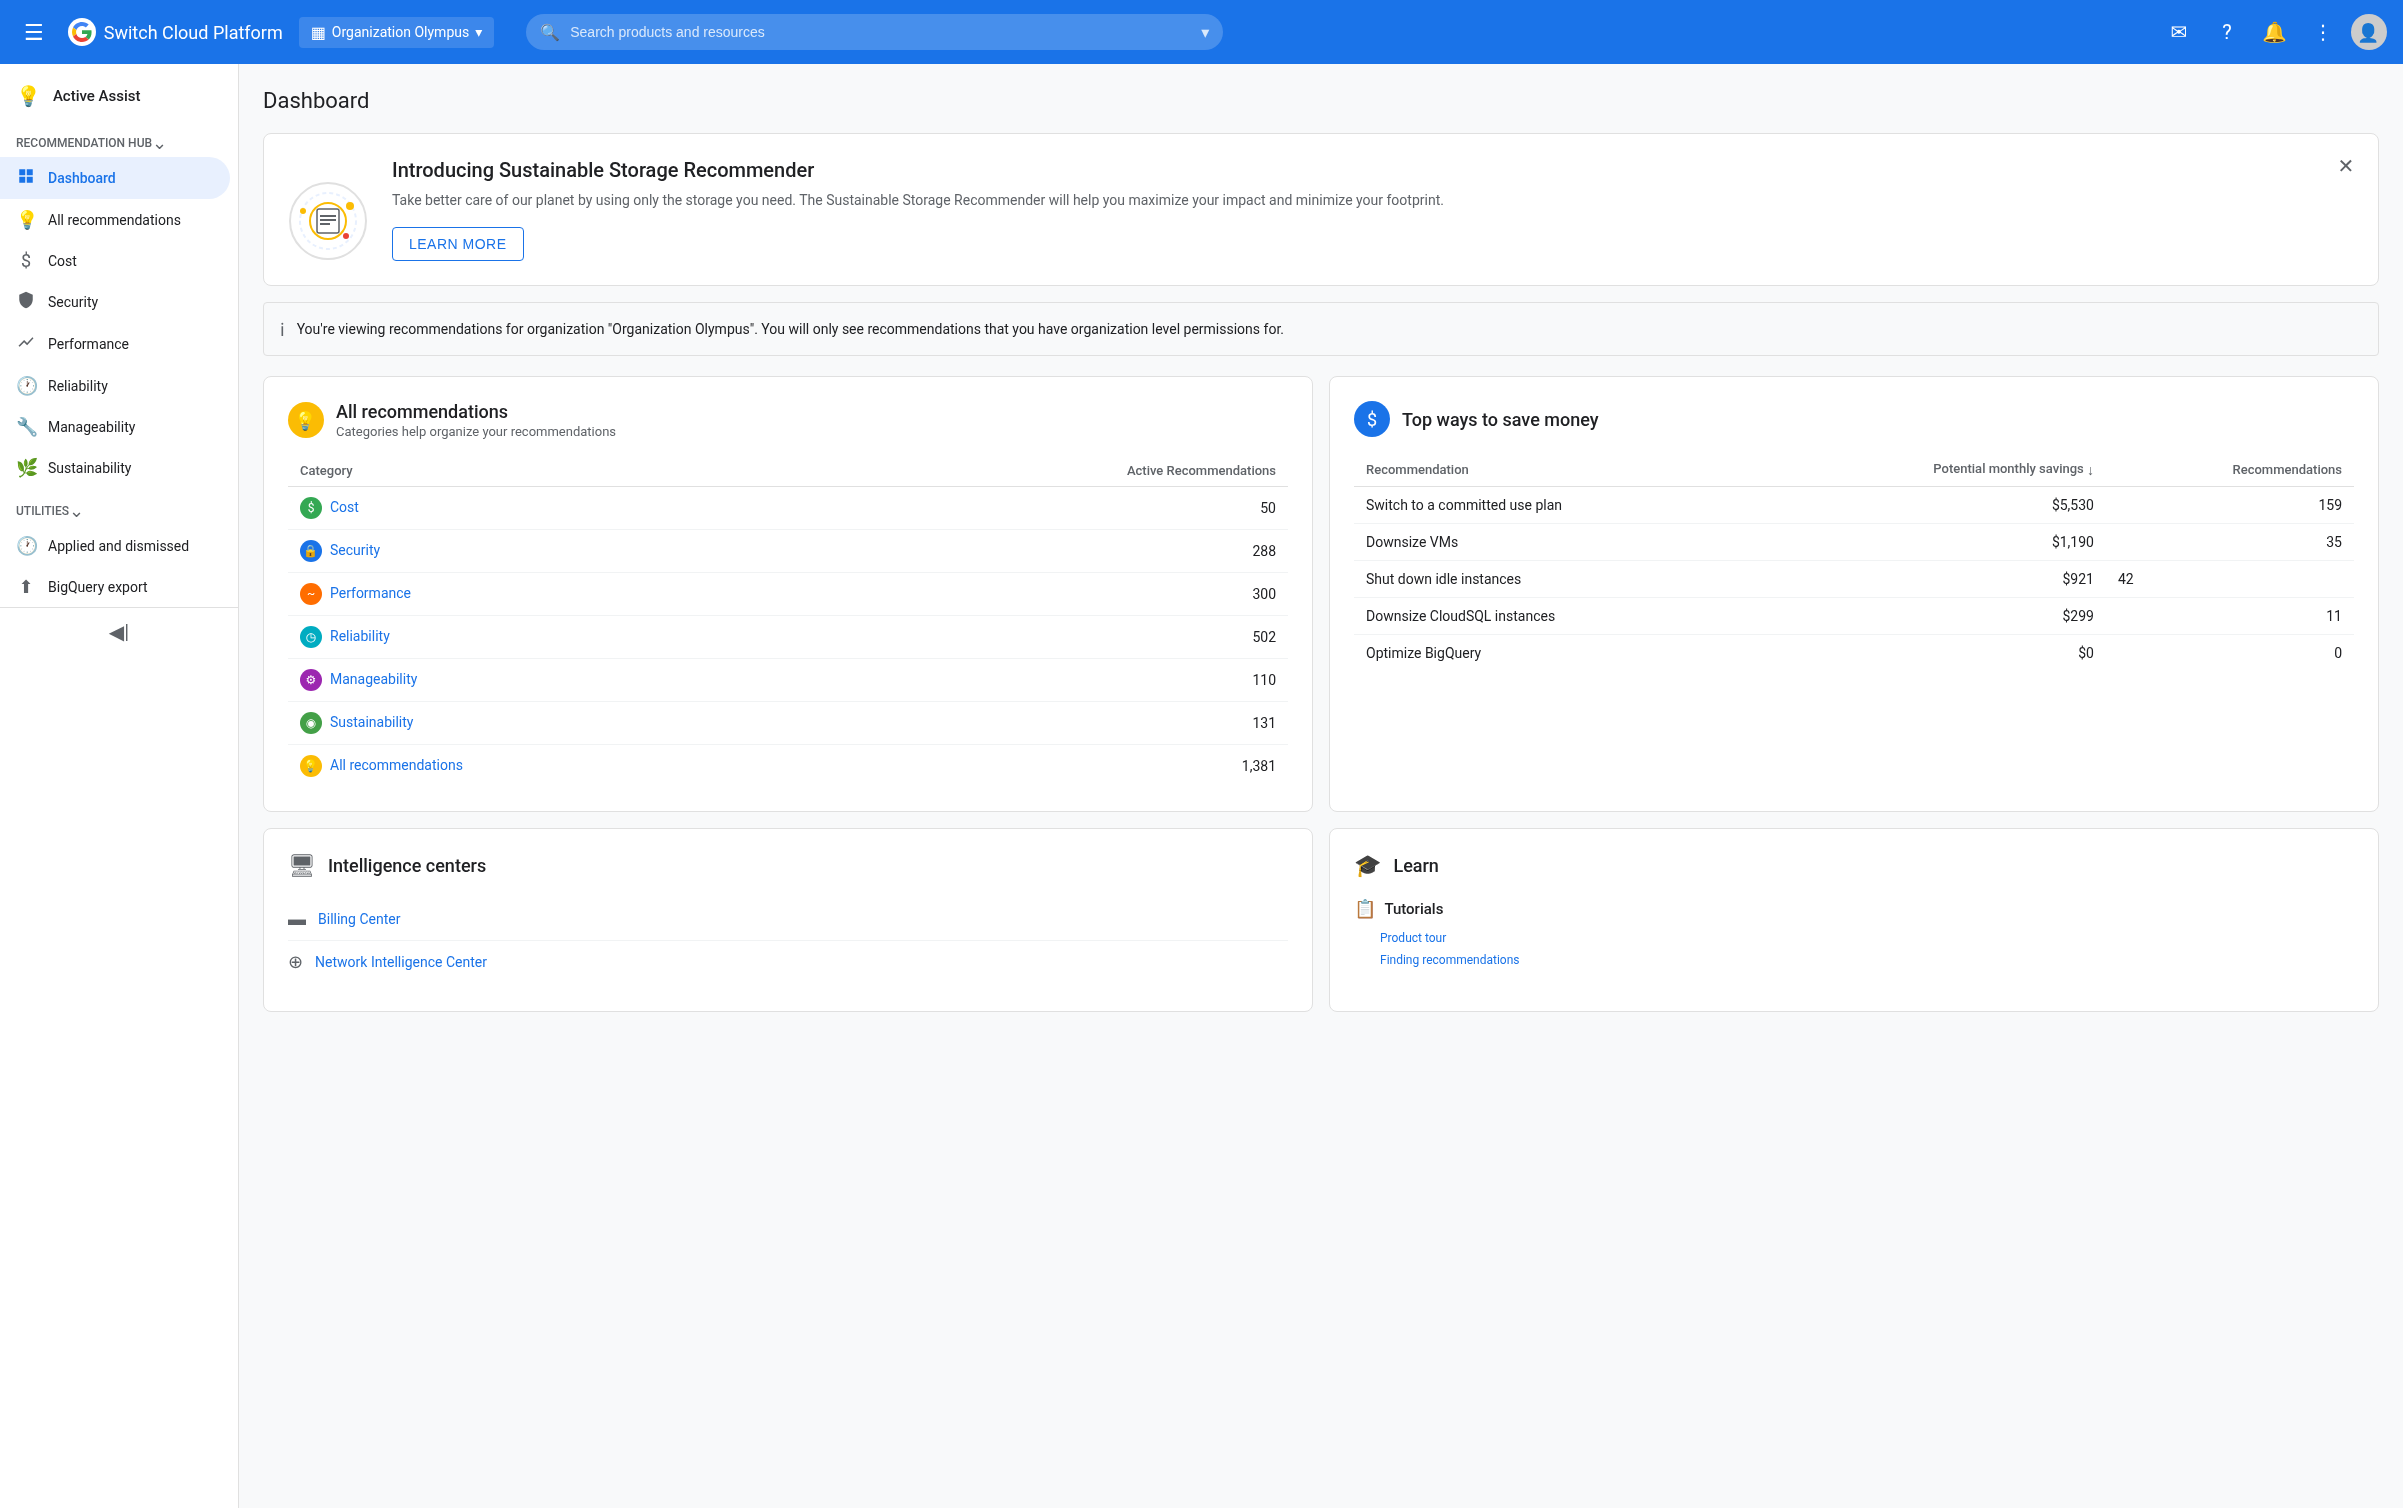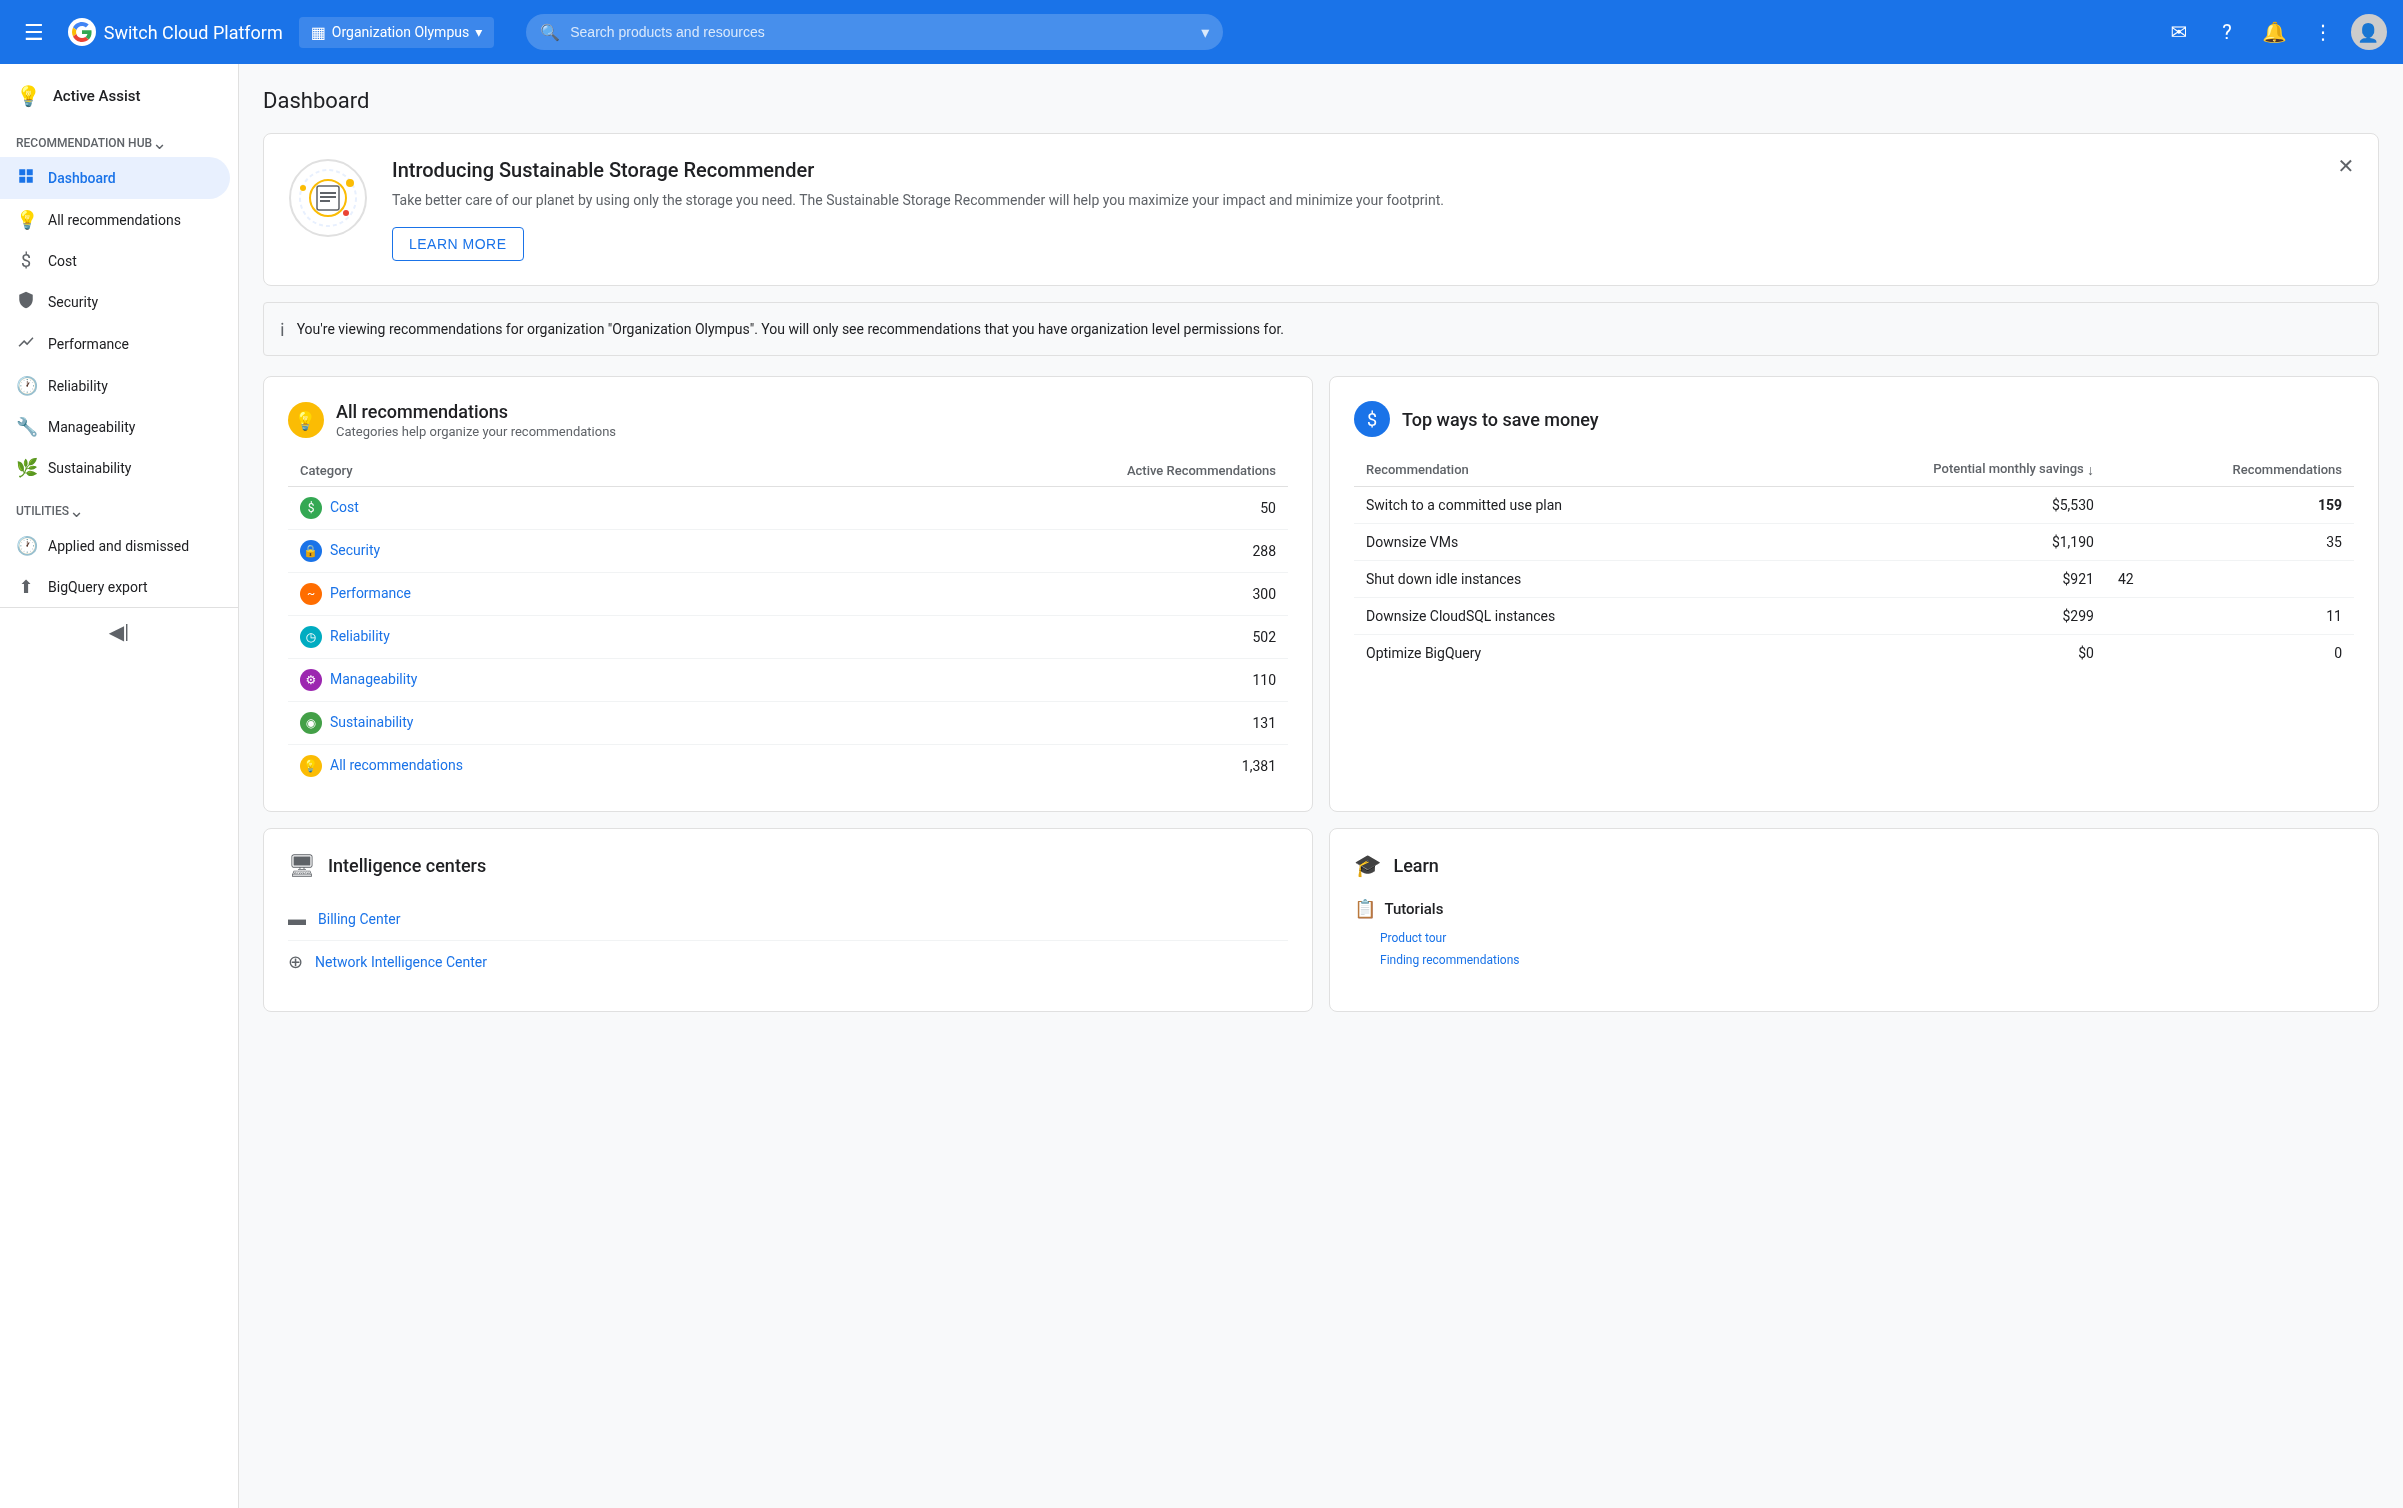--- a/index.html
+++ b/index.html
@@ -166,21 +166,21 @@
       margin-bottom: 20px;
     }
 
     
     .banner {
       background: white;
       border: 1px solid #e0e0e0;
       border-radius: 8px;
       padding: 24px 24px 24px 24px;
       display: flex;
-      align-items: flex-start;
+      align-items: flex-end;
       gap: 24px;
       margin-bottom: 16px;
       position: relative;
     }
     .banner-content { flex: 1; }
     .banner-title { font-size: 20px; font-weight: 500; margin-bottom: 8px; color: #202124; }
     .banner-desc { font-size: 14px; color: #5f6368; line-height: 1.5; margin-bottom: 16px; }
     .banner-btn {
       border: 1px solid #1a73e8;
       color: #1a73e8;
@@ -521,21 +521,21 @@
                 <span>Potential monthly savings</span>
                 <span class="sort-icon">↓</span>
               </th>
               <th class="right">Recommendations</th>
             </tr>
           </thead>
           <tbody id="savings-table-body">
           <tr>
                 <td>Switch to a committed use plan</td>
                 <td style="text-align: right;">$5,530</td>
-                <td style="text-align: right; font-weight: bold;">159</td>
+                <td style="text-align: right;">159</td>
               </tr>
               <tr>
                 <td>Downsize VMs</td>
                 <td style="text-align: right;">$1,190</td>
                 <td style="text-align: right;">35</td>
               </tr>
               <tr>
                 <td>Shut down idle instances</td>
                 <td style="text-align: right;">$921</td>
                 <td style="text-align: left;">42</td>

